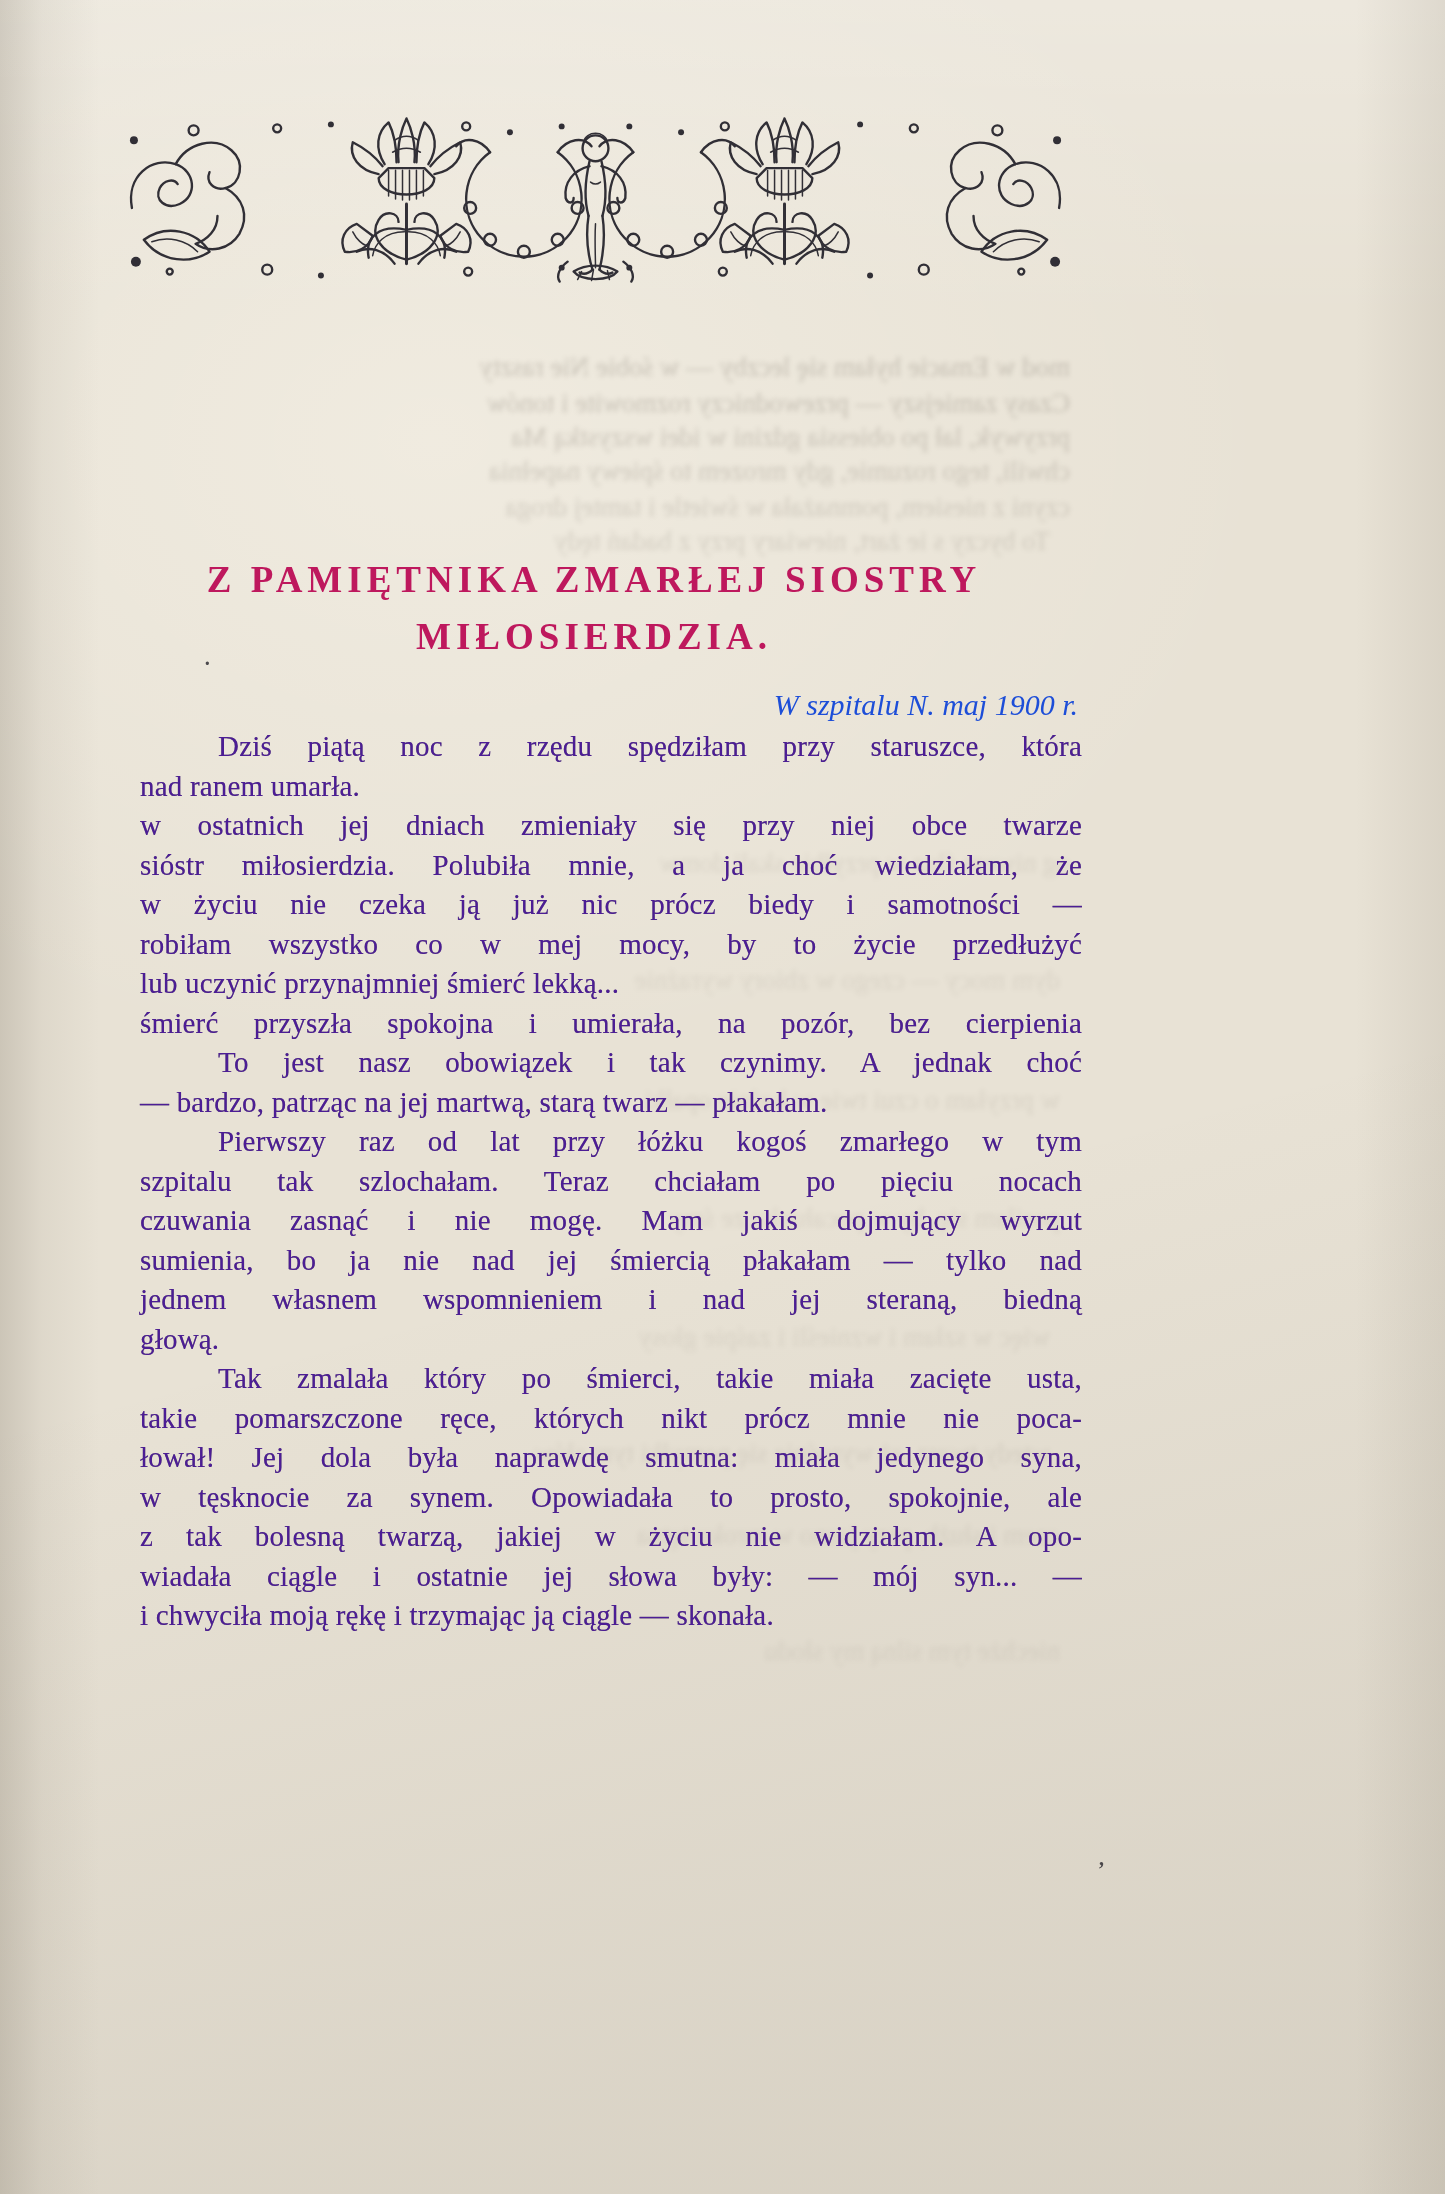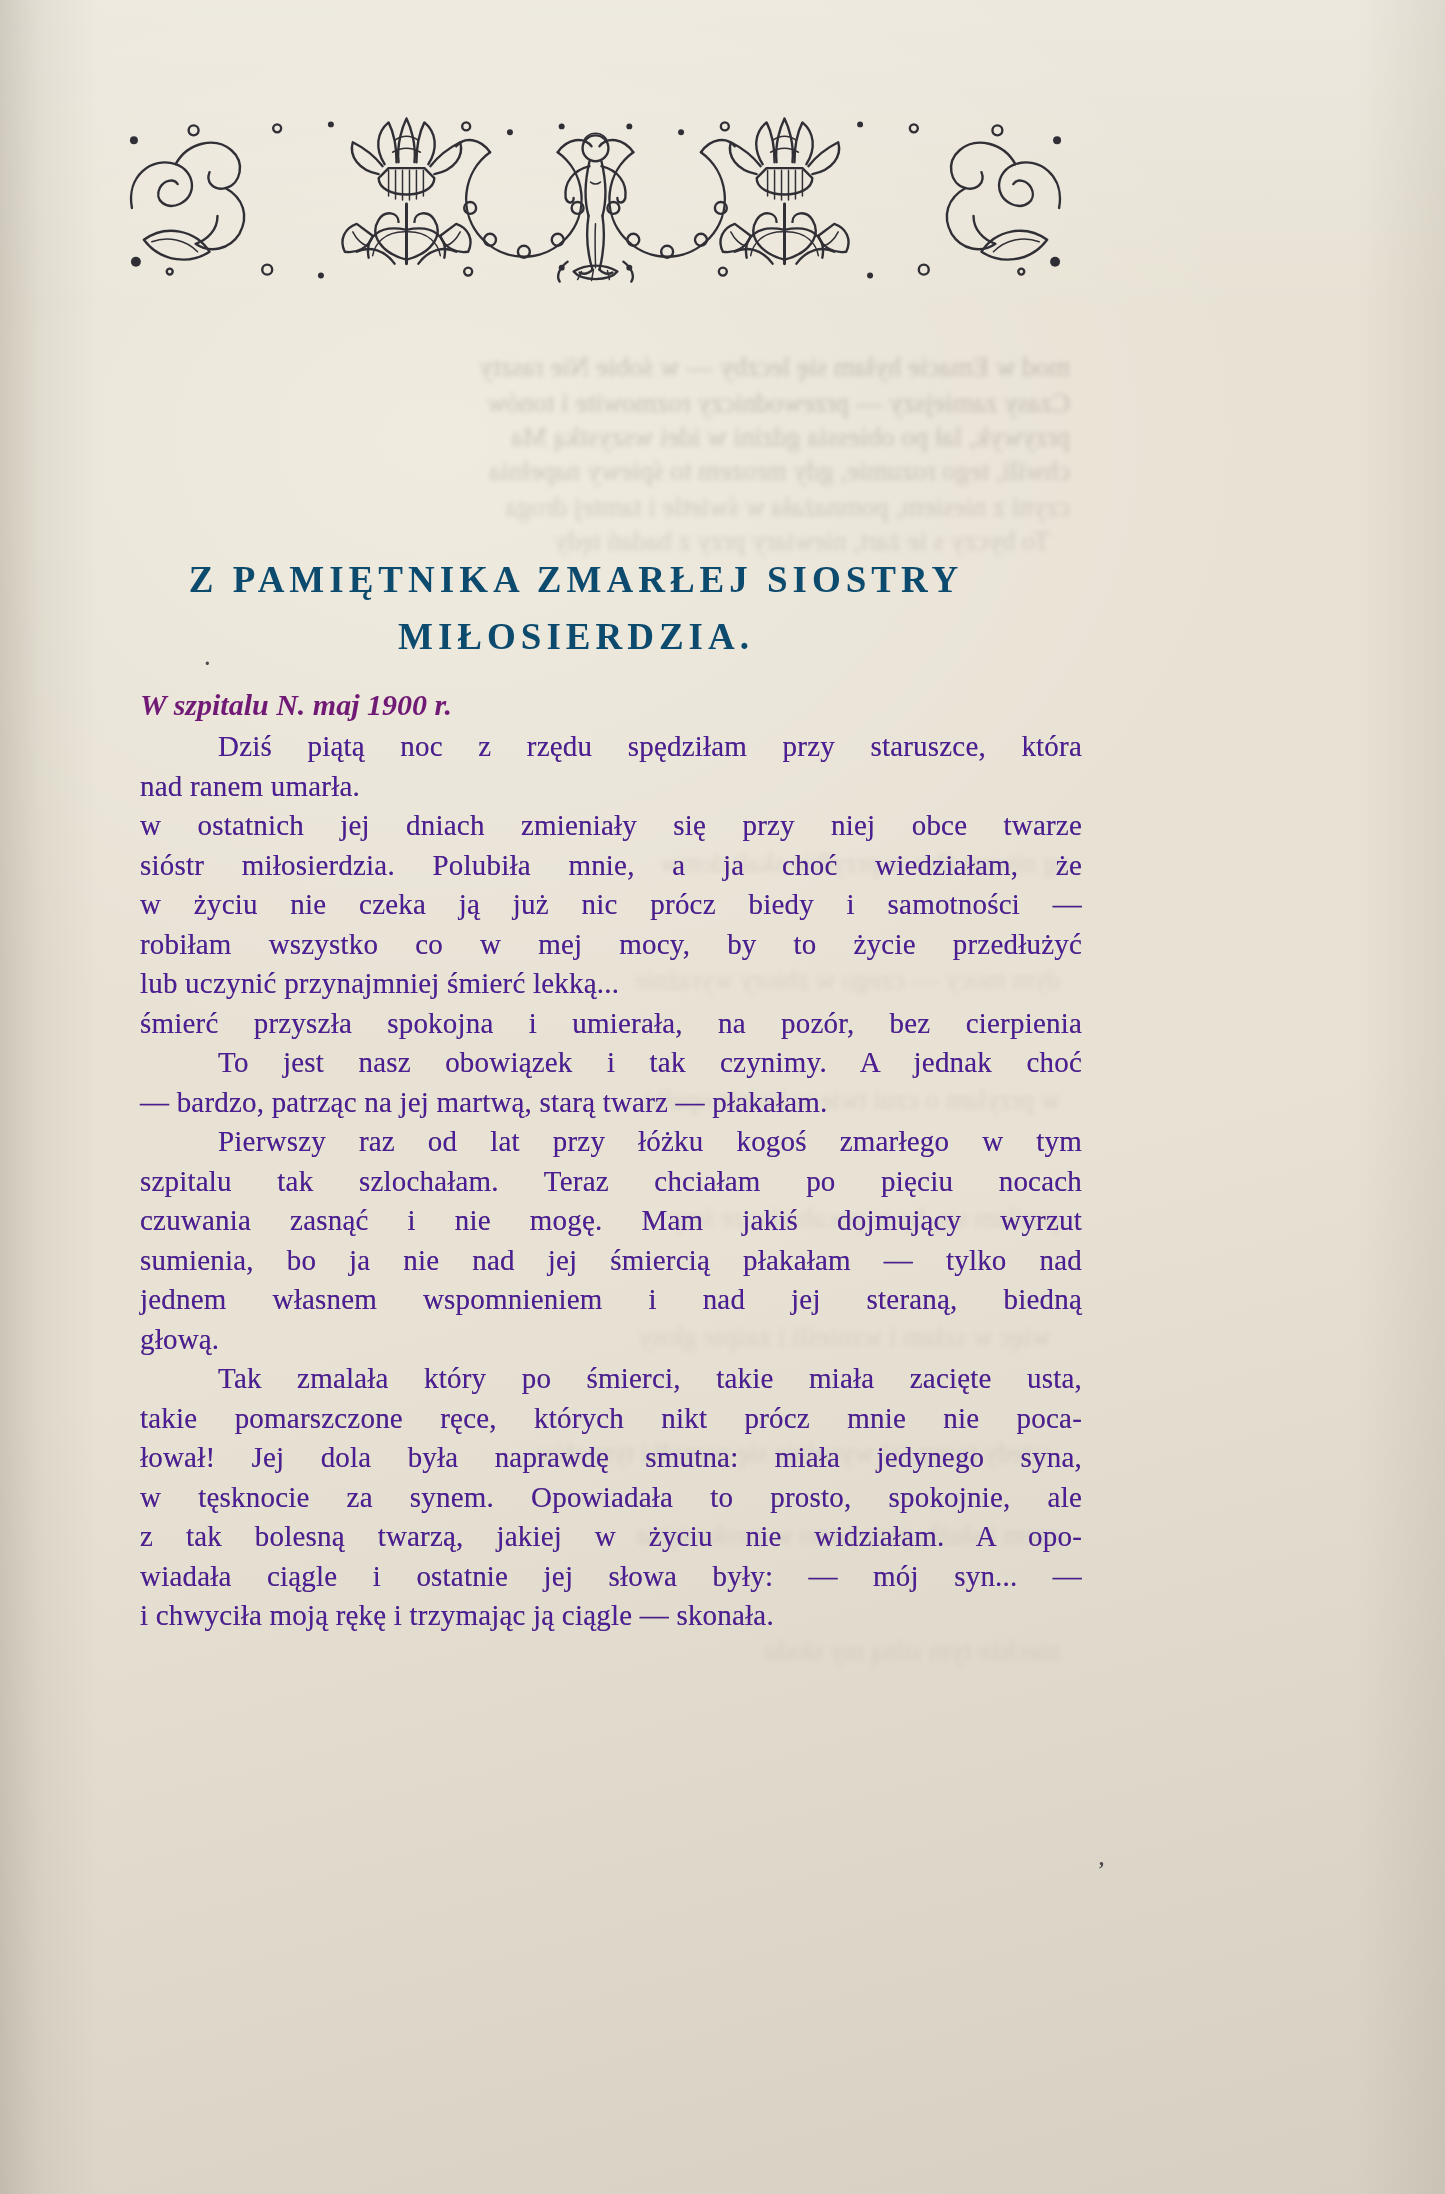--- a/index.html
+++ b/index.html
@@ -15,27 +15,27 @@
       radial-gradient(1200px 900px at 30% 20%, rgba(255,252,244,.35), rgba(0,0,0,0) 70%);
   }
   .page{position:absolute;inset:0;}
   .ghost-layer{position:absolute;inset:0;z-index:1;}
   .ghost{
     position:absolute;color:#6f675c;font-size:27px;line-height:30px;
     transform:scaleX(-1);filter:blur(2.6px);white-space:nowrap;overflow:hidden;
   }
   .ornament{position:absolute;top:112px;left:118px;width:955px;height:172px;z-index:3;}
   .title{
-    position:absolute;top:551px;left:105px;width:942px;z-index:4;
+    position:absolute;top:551px;left:123px;width:942px;z-index:4;
     text-align:center;font-size:37px;line-height:57px;letter-spacing:5px;
-    font-weight:700;color:#0c4a6e;
+    font-weight:700;color:#be185d;
   }
   .dateline{
     position:absolute;top:688px;left:140px;width:938px;z-index:4;
-    font-style:italic;font-size:30px;color:#701a75;font-weight:bold;
+    text-align:right;font-style:italic;font-size:30px;color:#1d4ed8;
   }
   .body-text{
     position:absolute;top:727px;left:140px;width:942px;z-index:4;
     font-size:29px;line-height:39.5px;color:#4c1d95;
     letter-spacing:.2px;text-shadow:0 0 .5px rgba(42,40,46,.55);
   }
   .para{margin:0;}
   .line{height:39.5px;text-align:justify;text-align-last:justify;}
   .line.first{text-indent:78px;}
   .line.last{text-align-last:left;}

